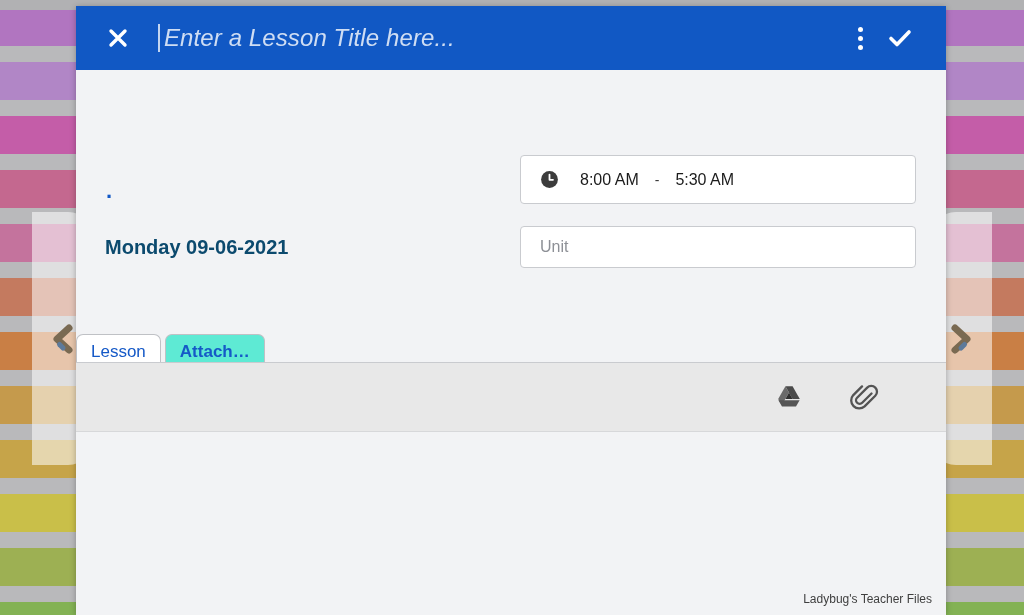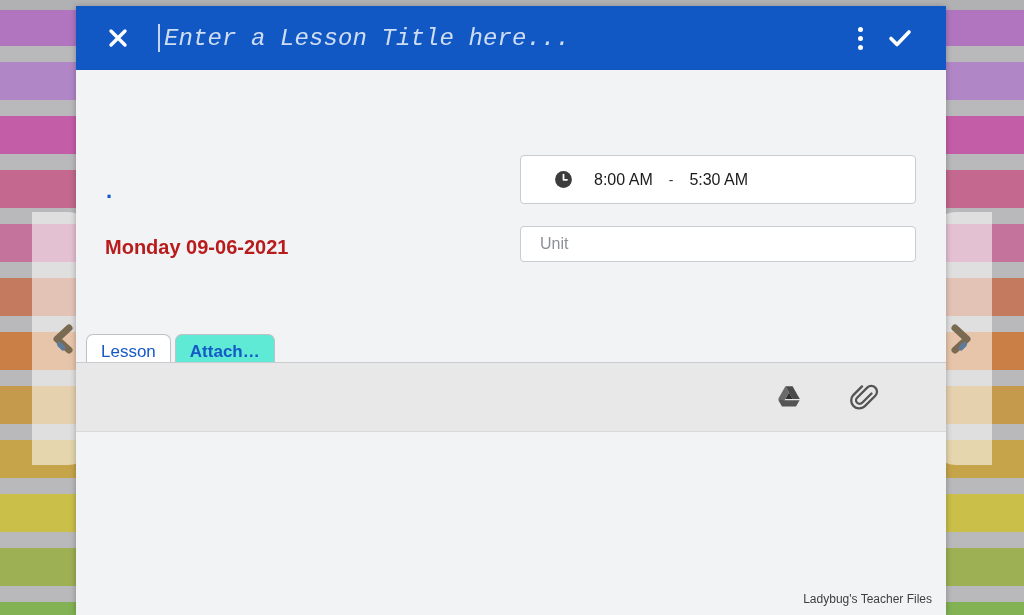--- a/index.html
+++ b/index.html
@@ -55,21 +55,20 @@
     width: 40px; height: 40px;
     display: flex; align-items: center; justify-content: center;
     color: #fff; flex: none;
   }
   #title-field {
     flex: 1 1 auto;
     display: flex; align-items: center;
     height: 44px;
     padding-left: 20px;
     position: relative;
-    font-family: Liberation Mono, monospace;
   }
   #caret {
     width: 2px; height: 28px;
     background: rgba(255,255,255,0.75);
     margin-right: 4px;
   }
   #title-placeholder {
     font-size: 24px;
     font-style: italic;
     color: rgba(255,255,255,0.80);
@@ -91,48 +90,47 @@
     left: 30px; top: 110px;
     font-size: 22px; font-weight: 700;
     color: #1258c6;
     line-height: 1;
   }
   #date-label {
     position: absolute;
     left: 29px; top: 166px;
     font-size: 20px;
     font-weight: 700;
-    color: #b91c1c;
+    color: #0c4a6e;
     white-space: nowrap;
   }
 
   .field-box {
     position: absolute;
     background: #fff;
     border: 1px solid #c9cbcf;
     border-radius: 4px;
     display: flex;
     align-items: center;
   }
-  #time-field { left: 444px; top: 85px; width: 396px; height: 49px; padding-left: 33px; }
+  #time-field { left: 444px; top: 85px; width: 396px; height: 49px; padding-left: 19px; }
   #clock-icon { width: 19px; height: 19px; flex: none; margin-right: 21px; }
   .time-text { font-size: 16px; color: #1b1b1b; }
   #time-dash { font-size: 14px; color: #3c3c3c; margin: 0 16px; }
-  #unit-field { left: 444px; top: 156px; width: 396px; height: 36px; padding-left: 19px; }
+  #unit-field { left: 444px; top: 156px; width: 396px; height: 42px; padding-left: 19px; }
   #unit-placeholder { font-size: 16px; color: #8d9096; }
 
   
   #tabstrip {
     position: absolute;
     left: 0; top: 258px;
     width: 100%;
     height: 40px;
     display: flex;
     align-items: flex-end;
-    padding-left: 10px;
     gap: 4px;
   }
   .tab {
     height: 34px;
     border: 1px solid #bfc1c5;
     border-bottom: none;
     border-radius: 7px 7px 0 0;
     background: #ffffff;
     color: #1559c7;
     font-size: 17px;

